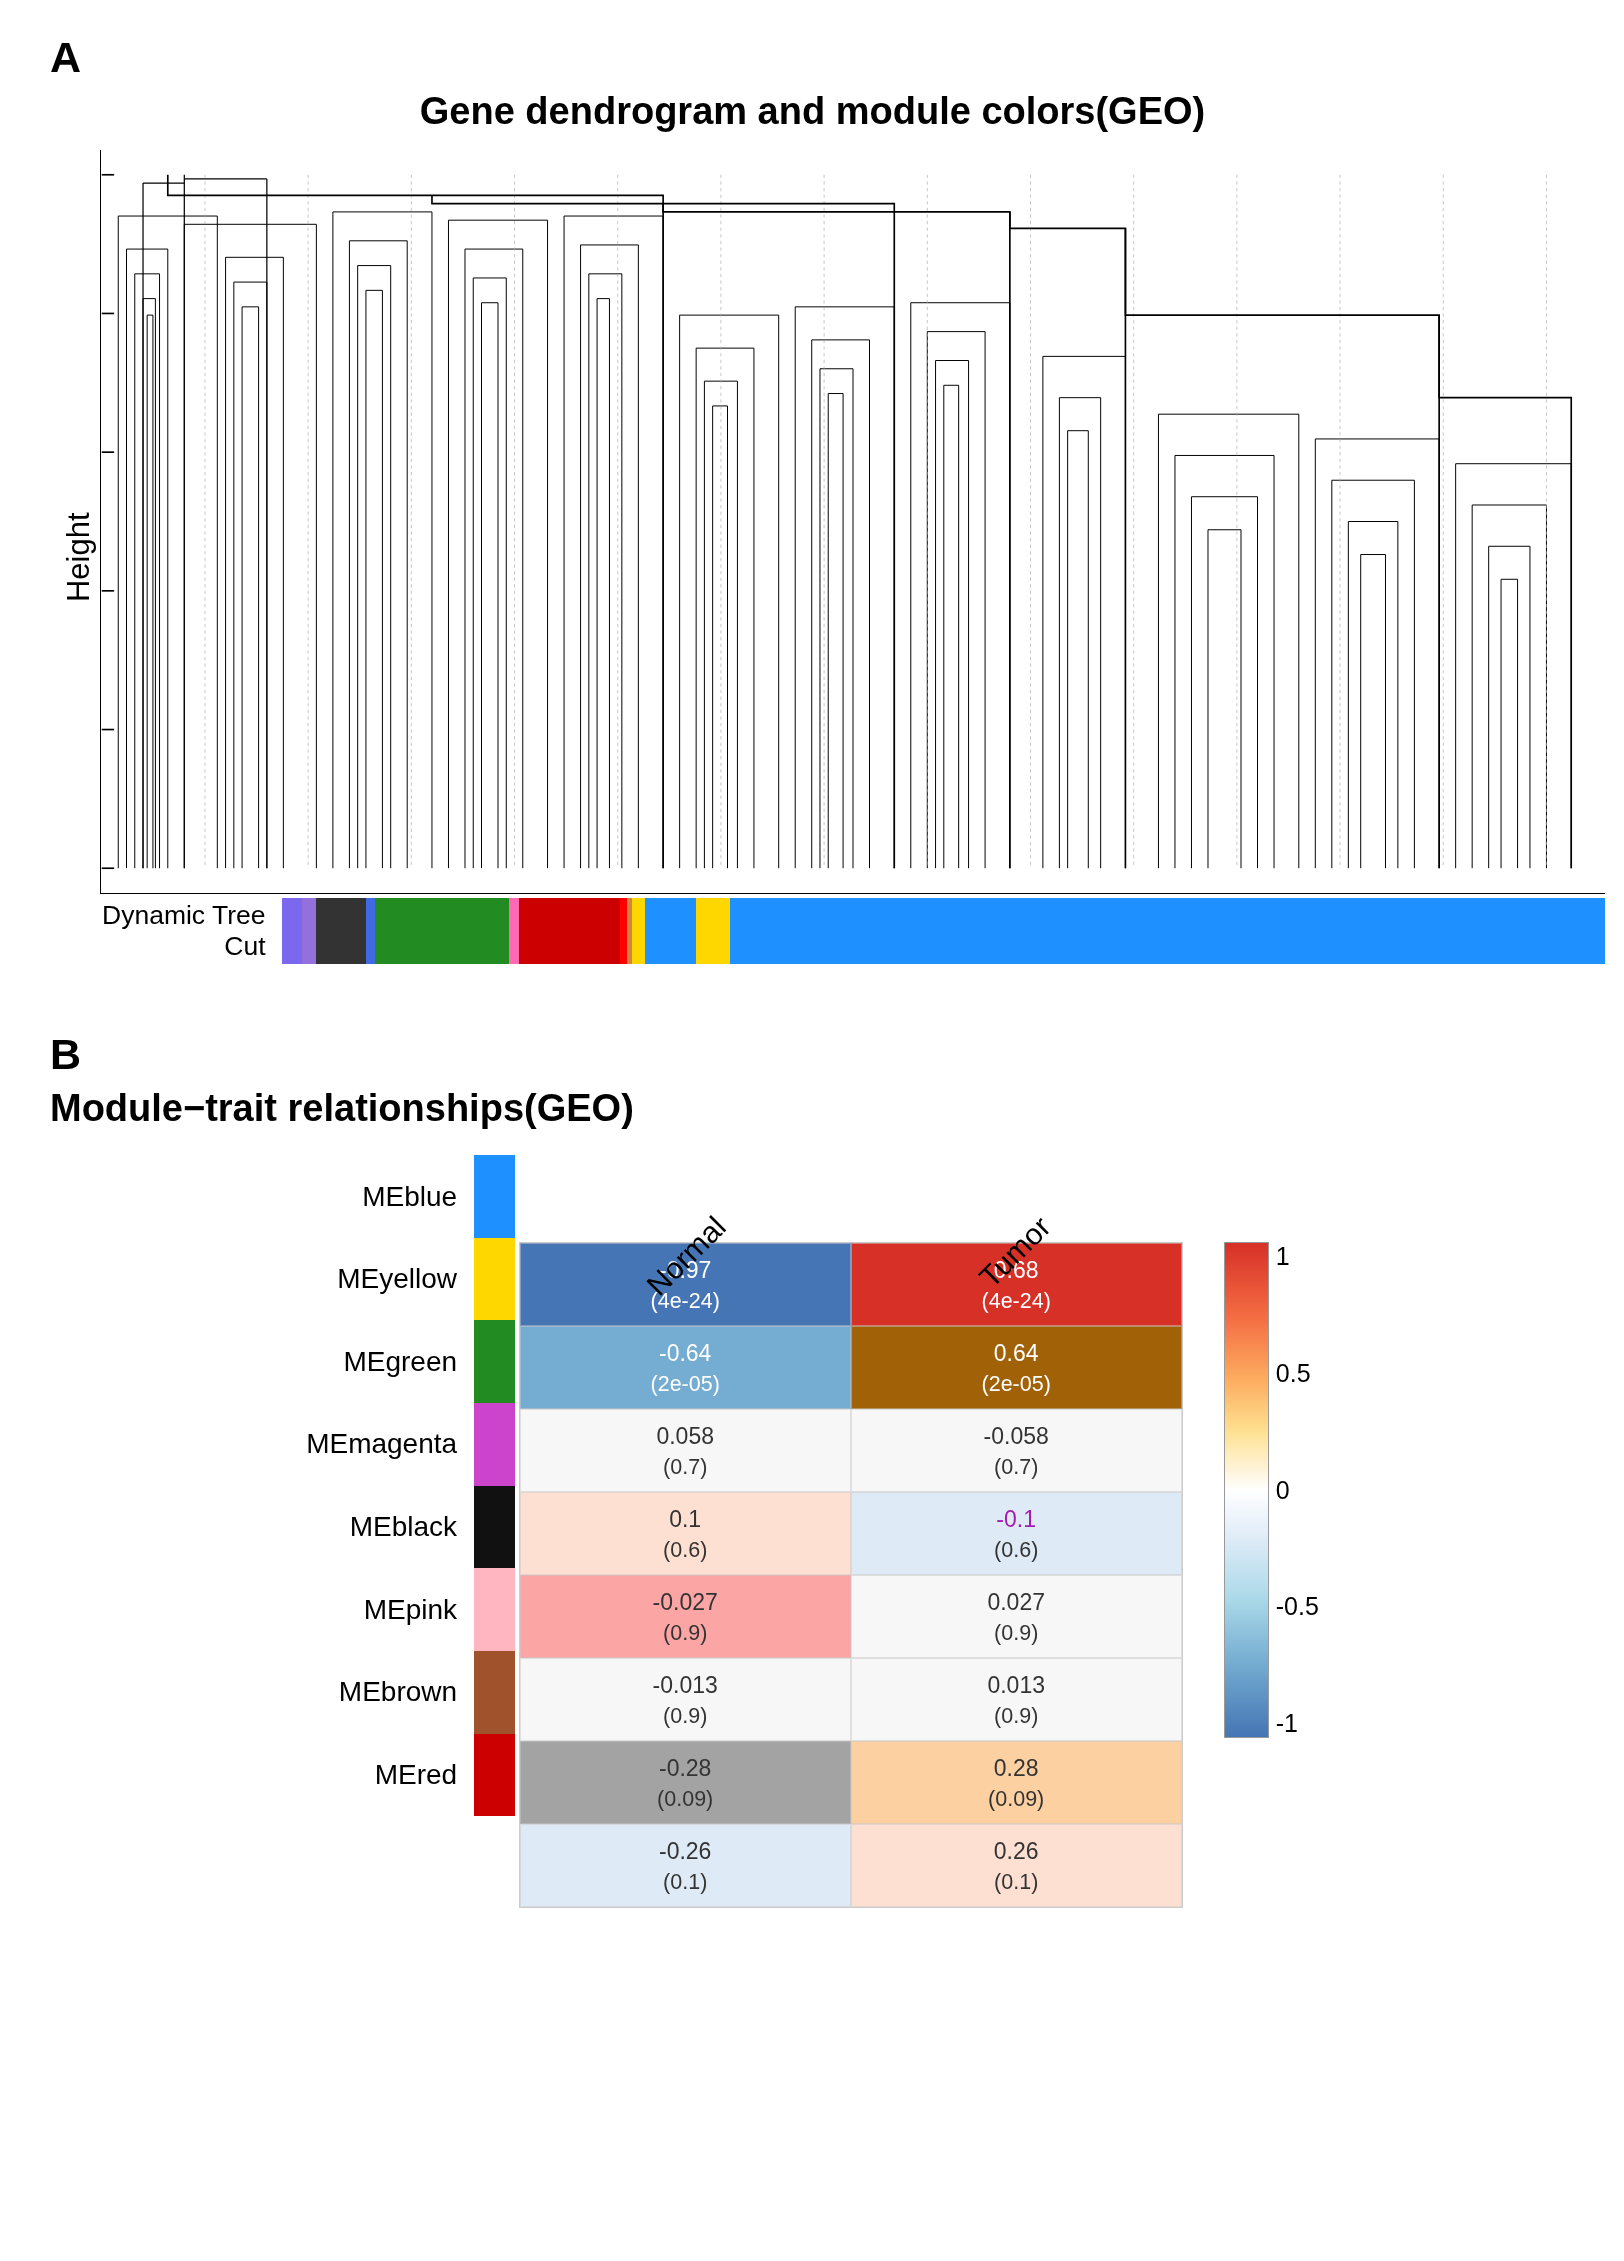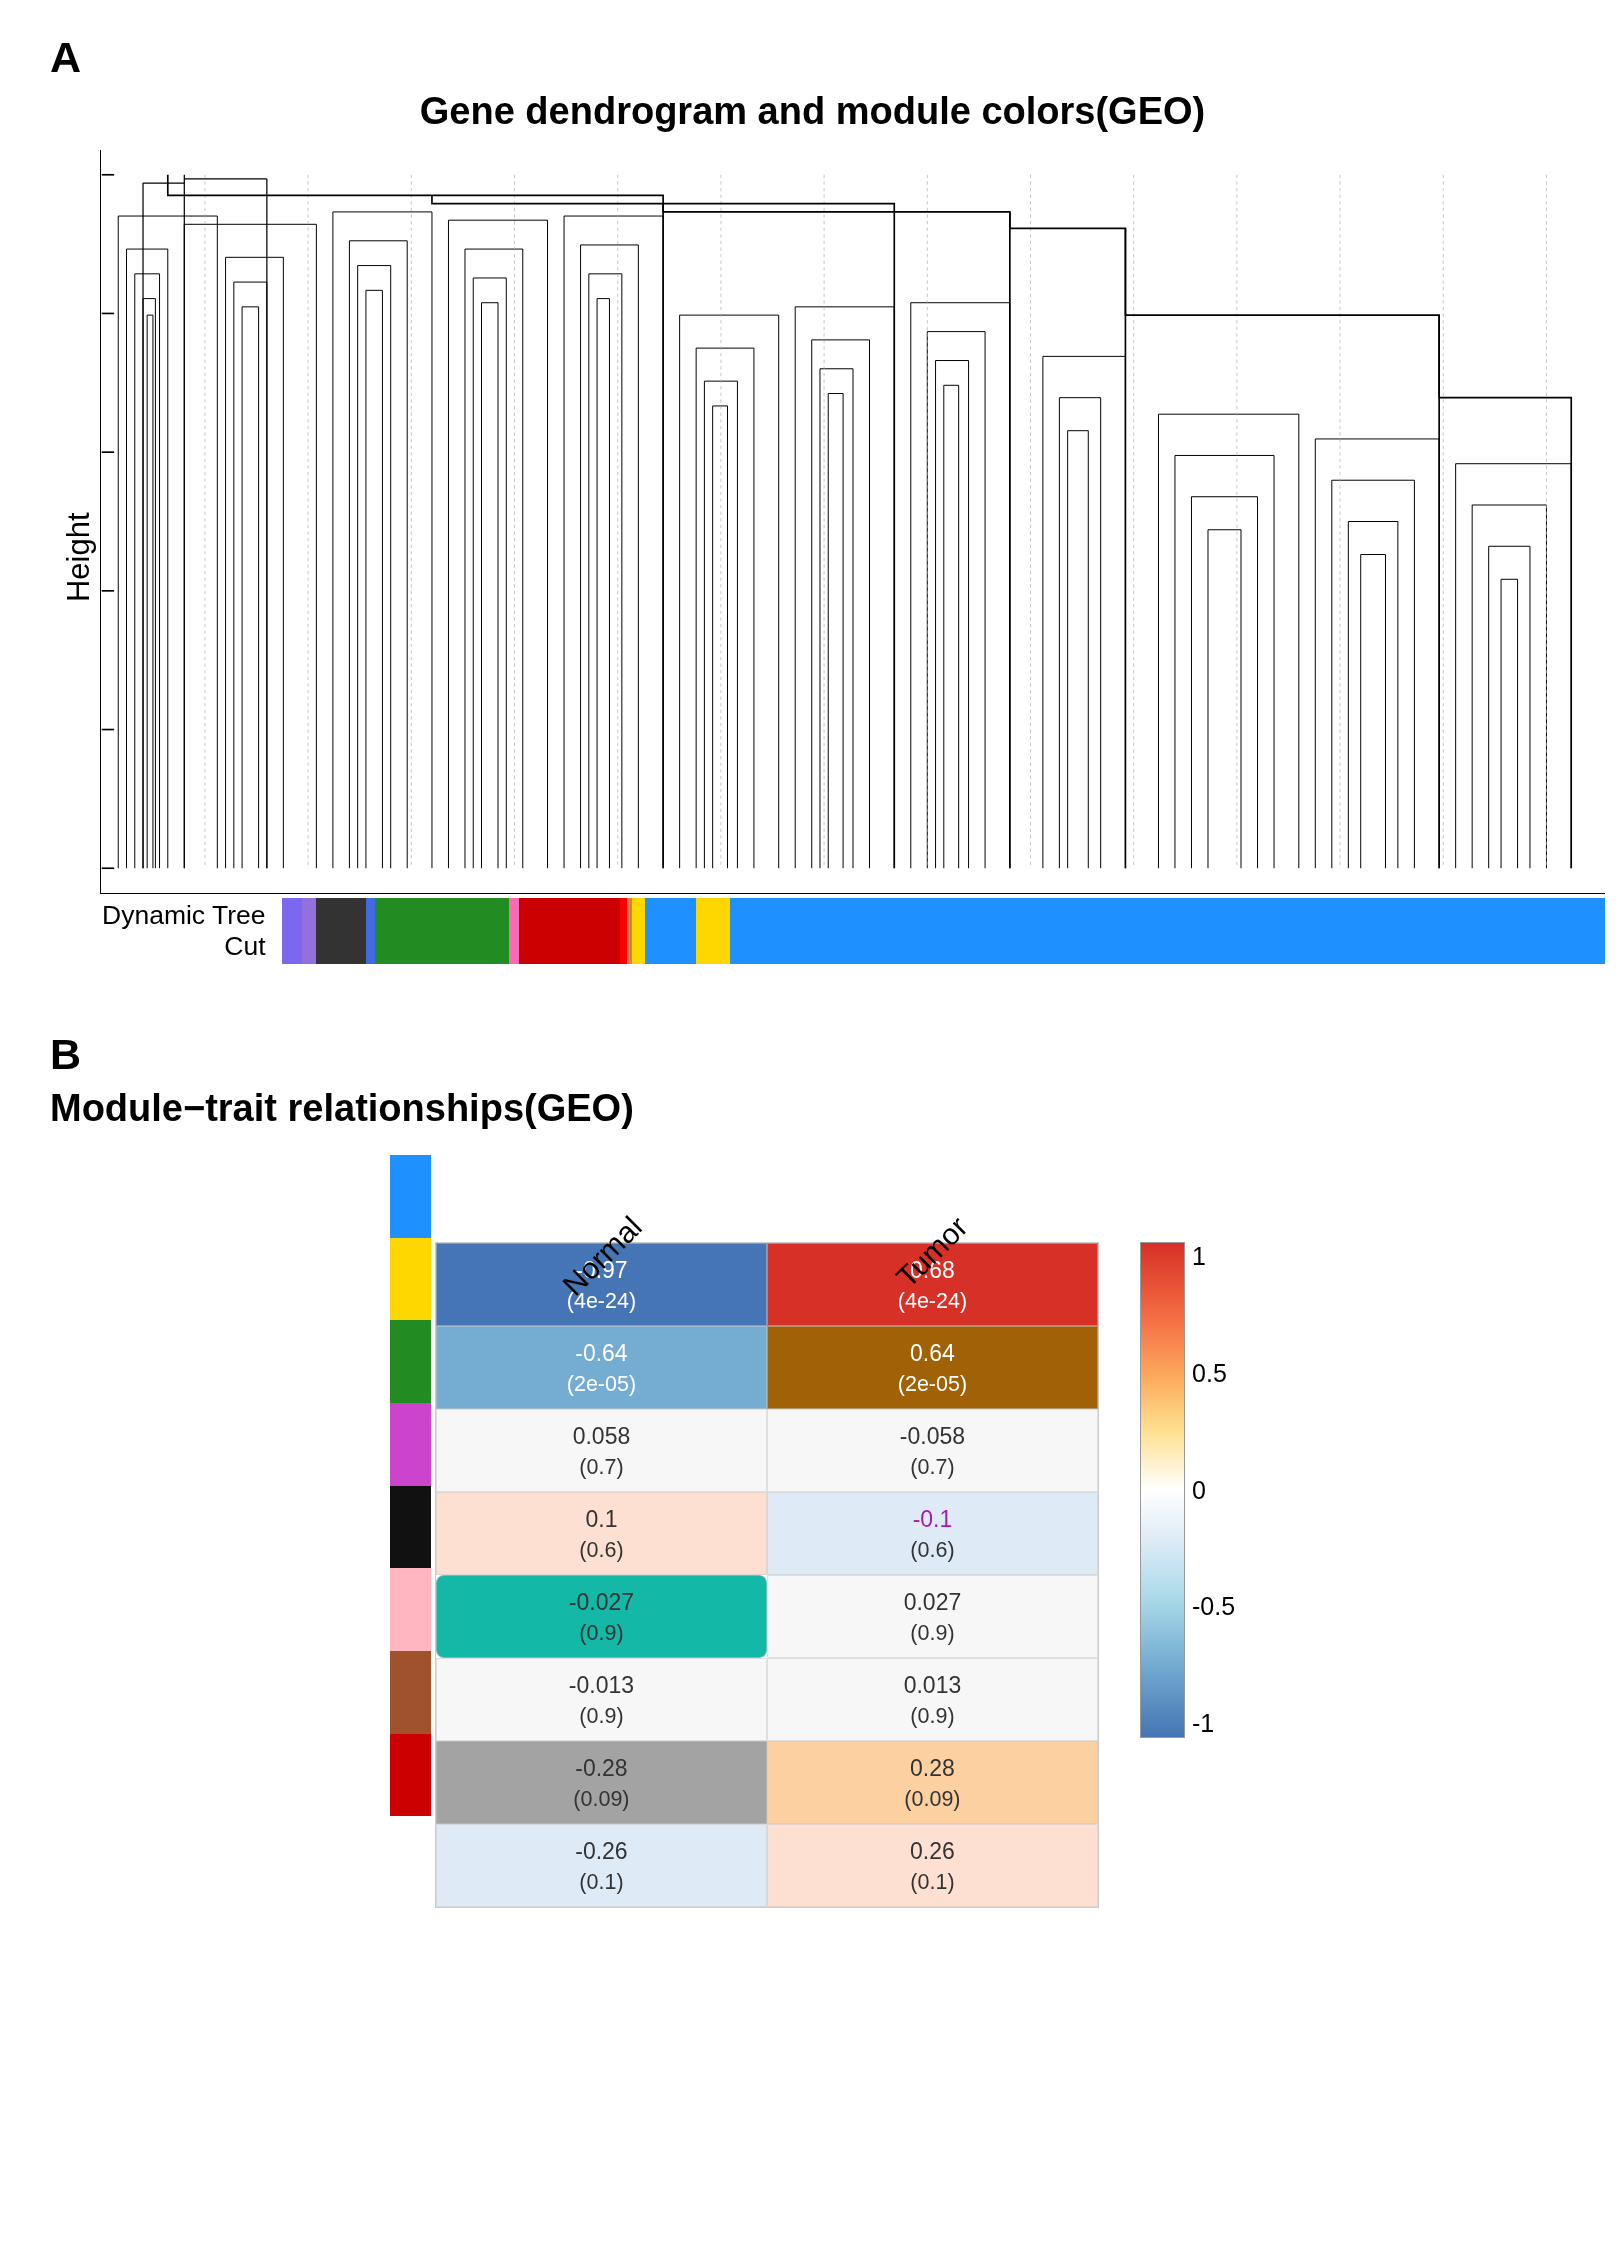--- a/index.html
+++ b/index.html
@@ -345,20 +345,30 @@
   </div>
 
   <div class="panel-b">
     <div class="panel-label">B</div>
     <div class="heatmap-title">Module−trait relationships(GEO)</div>
 
     <div class="heatmap-layout">
 
       <div class="heatmap-main">
 
+        <div class="row-labels-col" id="row-labels-col" style="height: 661px;">
+        <div class="row-label" style="height: 83px;">MEblue</div>
+            <div class="row-label" style="height: 83px;">MEyellow</div>
+            <div class="row-label" style="height: 83px;">MEgreen</div>
+            <div class="row-label" style="height: 83px;">MEmagenta</div>
+            <div class="row-label" style="height: 83px;">MEblack</div>
+            <div class="row-label" style="height: 83px;">MEpink</div>
+            <div class="row-label" style="height: 83px;">MEbrown</div>
+            <div class="row-label" style="height: 83px;">MEred</div>
+          </div>
 
         <div class="color-swatch-col" id="color-swatch-col" style="height: 661px;">
         <div class="color-swatch" style="background-color: rgb(30, 144, 255); height: 83px;"></div>
             <div class="color-swatch" style="background-color: rgb(255, 215, 0); height: 83px;"></div>
             <div class="color-swatch" style="background-color: rgb(34, 139, 34); height: 83px;"></div>
             <div class="color-swatch" style="background-color: rgb(204, 68, 204); height: 83px;"></div>
             <div class="color-swatch" style="background-color: rgb(17, 17, 17); height: 83px;"></div>
             <div class="color-swatch" style="background-color: rgb(255, 182, 193); height: 83px;"></div>
             <div class="color-swatch" style="background-color: rgb(160, 82, 45); height: 83px;"></div>
             <div class="color-swatch" style="background-color: rgb(204, 0, 0); height: 83px;"></div>
@@ -401,21 +411,21 @@
                 <div class="cell-pvalue" style="color: rgb(51, 51, 51);">(0.7)</div>
               </div>
               <div class="heatmap-cell" style="background-color: rgb(254, 224, 210);">
                 <div class="cell-value" style="color: rgb(51, 51, 51);">0.1</div>
                 <div class="cell-pvalue" style="color: rgb(51, 51, 51);">(0.6)</div>
               </div>
               <div class="heatmap-cell" style="background-color: rgb(222, 235, 247);">
                 <div class="cell-value" style="color: #a21caf;">-0.1</div>
                 <div class="cell-pvalue" style="color: rgb(51, 51, 51);">(0.6)</div>
               </div>
-              <div class="heatmap-cell" style="background-color: #14b8a6; border-radius: 8px;">
+              <div class="heatmap-cell" style="background-color: #fca5a5;">
                 <div class="cell-value" style="color: rgb(51, 51, 51);">-0.027</div>
                 <div class="cell-pvalue" style="color: rgb(51, 51, 51);">(0.9)</div>
               </div>
               <div class="heatmap-cell" style="background-color: rgb(247, 247, 247);">
                 <div class="cell-value" style="color: rgb(51, 51, 51);">0.027</div>
                 <div class="cell-pvalue" style="color: rgb(51, 51, 51);">(0.9)</div>
               </div>
               <div class="heatmap-cell" style="background-color: rgb(247, 247, 247);">
                 <div class="cell-value" style="color: rgb(51, 51, 51);">-0.013</div>
                 <div class="cell-pvalue" style="color: rgb(51, 51, 51);">(0.9)</div>

